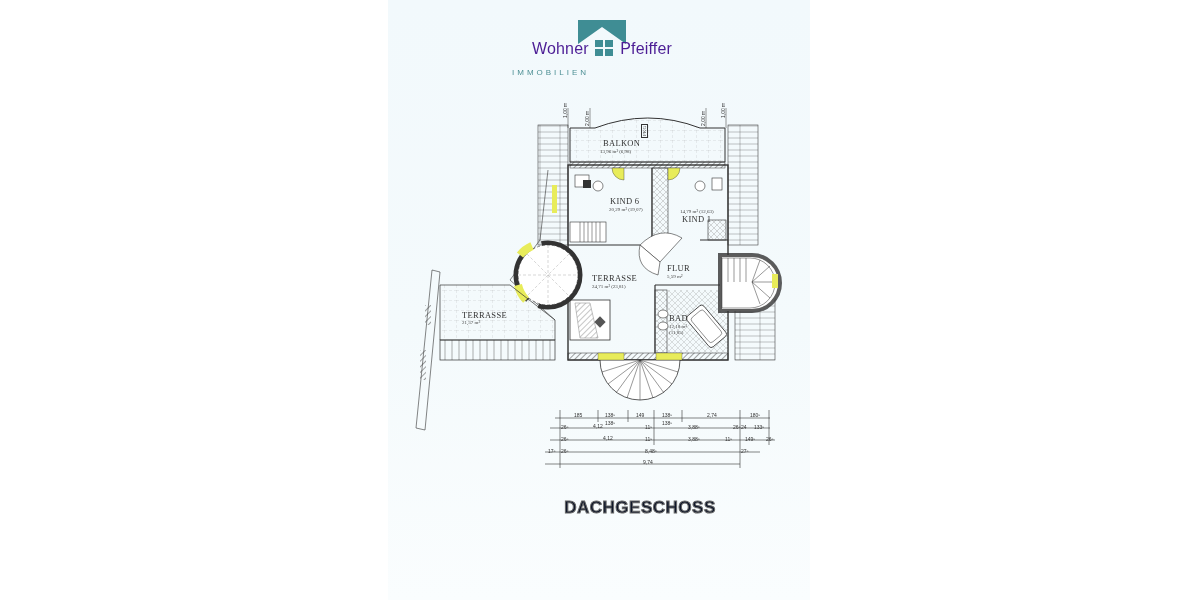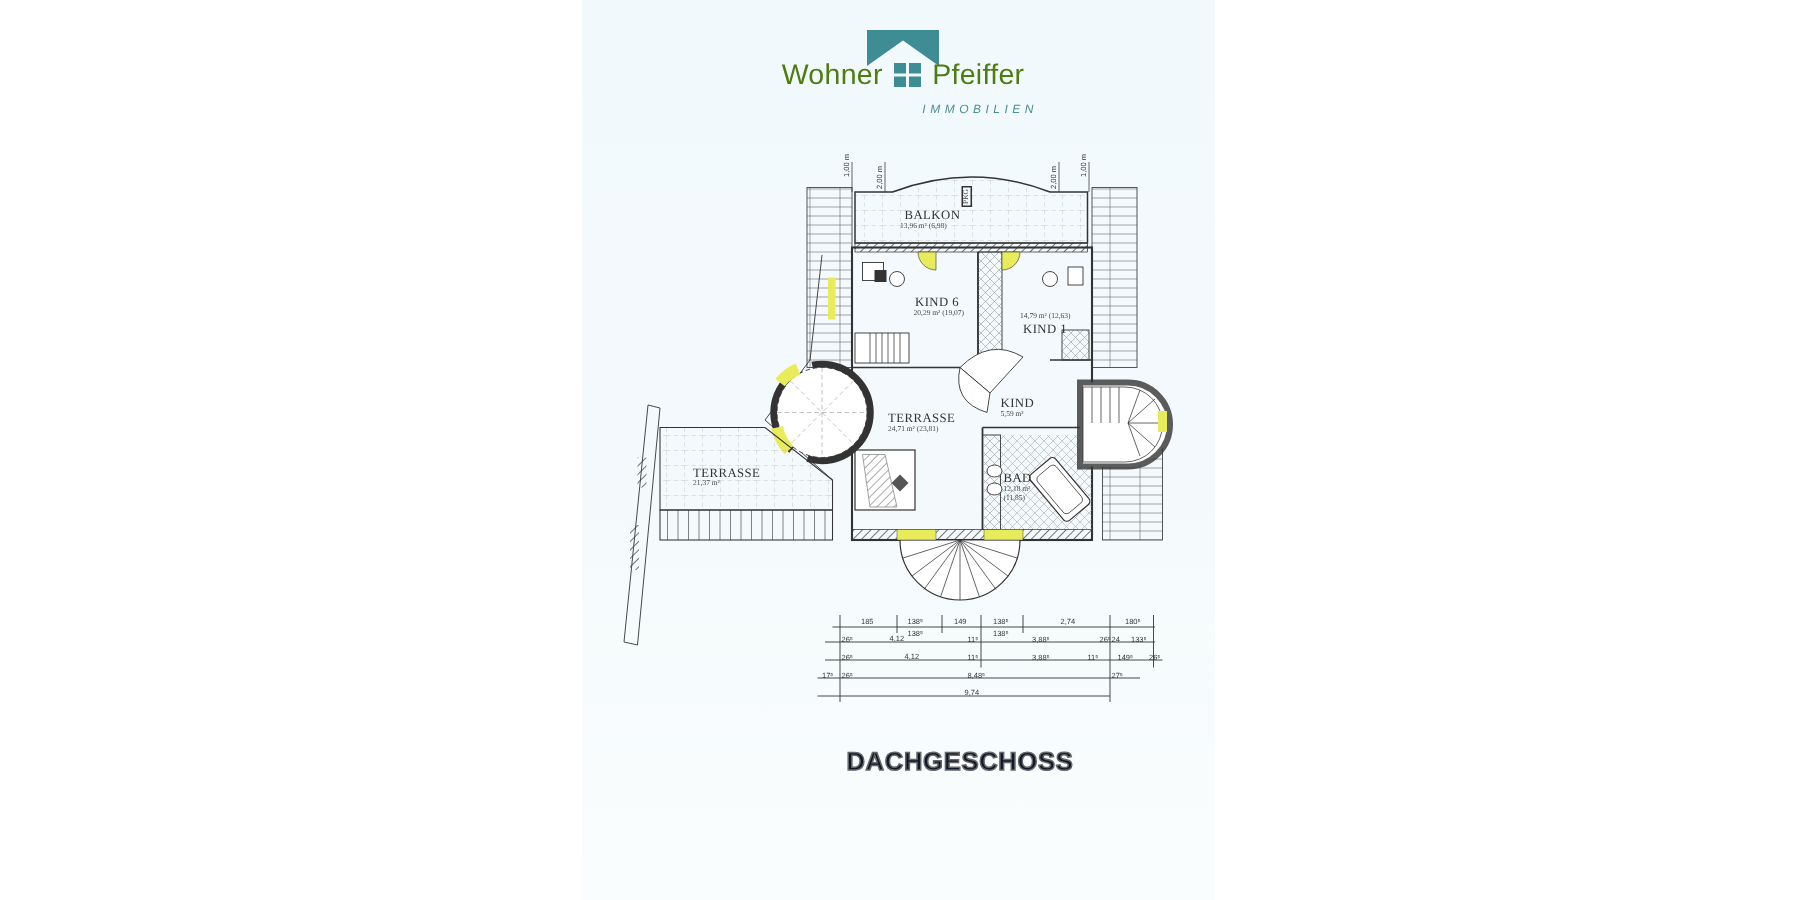--- a/index.html
+++ b/index.html
@@ -1,21 +1,21 @@
 <!DOCTYPE html>
 <html><head>
 <meta charset="utf-8">
 <style>
   html,body{margin:0;padding:0;}
   body{width:1200px;height:600px;background:#ffffff;position:relative;overflow:hidden;font-family:"Liberation Serif",serif;}
   .page{position:absolute;left:388px;top:0;width:422px;height:600px;background:linear-gradient(180deg,#f2f9fc 0%,#f4fafc 55%,#fafdfe 100%);}
   .logo{position:absolute;left:512px;top:18px;width:180px;height:62px;}
-  .logo-name{position:absolute;left:0;top:22px;width:180px;text-align:center;font-family:"Liberation Sans",sans-serif;font-size:19px;color:#4d7c0f;letter-spacing:0.2px;white-space:nowrap;}
+  .logo-name{position:absolute;left:0;top:22px;width:180px;text-align:center;font-family:"Liberation Sans",sans-serif;font-size:16px;color:#4c1d95;letter-spacing:0.2px;white-space:nowrap;}
   .logo-name .l{display:inline-block;}
-  .logo-sub{position:absolute;left:0;top:50px;width:180px;text-align:right;font-family:"Liberation Sans",sans-serif;font-size:8px;letter-spacing:3px;color:#4d8f94;font-style:italic;}
+  .logo-sub{position:absolute;left:0;top:50px;width:180px;text-align:left;font-family:"Liberation Sans",sans-serif;font-size:8px;letter-spacing:3px;color:#4d8f94;}
   .plan{position:absolute;left:400px;top:95px;width:400px;height:380px;}
   .lbl{position:absolute;font-family:"Liberation Serif",serif;color:#333;white-space:nowrap;line-height:1;}
   .room{font-size:8.5px;letter-spacing:0.3px;}
   .area{font-size:5px;color:#444;}
   .dim{font-family:"Liberation Sans",sans-serif;font-size:5px;color:#333;position:absolute;white-space:nowrap;line-height:1;}
   .floor-title{position:absolute;left:540px;top:498px;width:200px;text-align:center;font-family:"Liberation Sans",sans-serif;font-weight:bold;font-size:17px;letter-spacing:0.5px;color:#0f172a;-webkit-text-stroke:1px #666;}
 </style>
 </head>
 <body>
 
@@ -195,21 +195,21 @@
 
 <div class="lbl room" style="left:610px;top:197px">KIND 6</div>
 <div class="lbl area" style="left:609px;top:207px">20,29 m² (19,07)</div>
 
 <div class="lbl room" style="left:682px;top:215px">KIND 1</div>
 <div class="lbl area" style="left:680px;top:209px">14,79 m² (12,63)</div>
 
 <div class="lbl room" style="left:592px;top:274px">TERRASSE</div>
 <div class="lbl area" style="left:592px;top:284px">24,71 m² (23,81)</div>
 
-<div class="lbl room" style="left:667px;top:264px">KIND</div>
+<div class="lbl room" style="left:667px;top:264px">FLUR</div>
 <div class="lbl area" style="left:667px;top:274px">5,59 m²</div>
 
 <div class="lbl room" style="left:669px;top:314px">BAD</div>
 <div class="lbl area" style="left:669px;top:324px">12,18 m²</div>
 <div class="lbl area" style="left:669px;top:330px">(11,85)</div>
 
 <div class="lbl room" style="left:462px;top:311px">TERRASSE</div>
 <div class="lbl area" style="left:462px;top:320px">21,37 m²</div>
 
 <div class="dim" style="left:563px;top:118px;transform:rotate(-90deg);transform-origin:left top">1,00 m</div>

